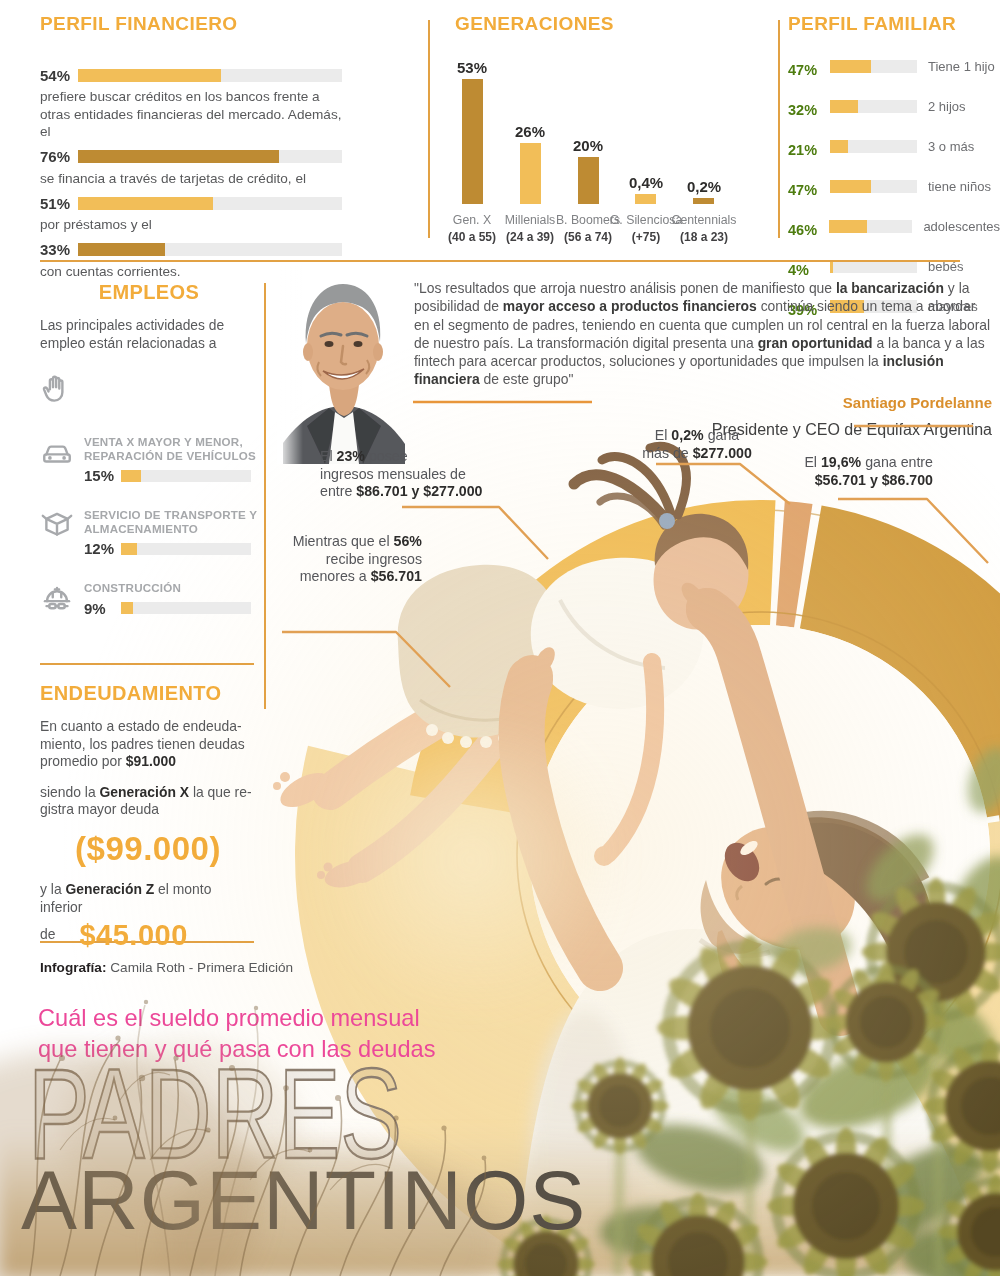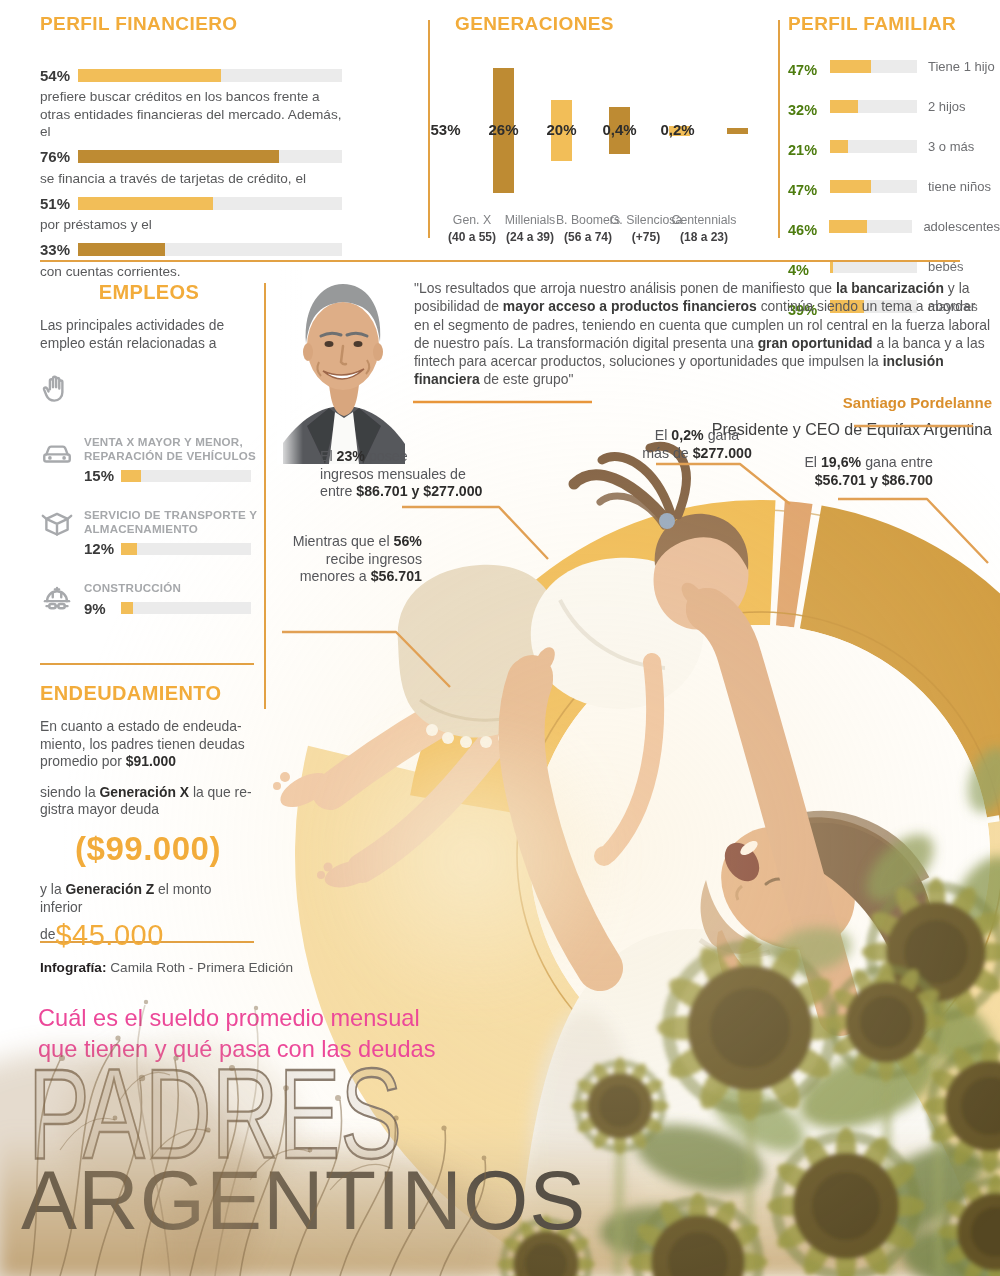--- a/index.html
+++ b/index.html
@@ -20,21 +20,21 @@
   .fin-fill{height:100%;}
   .fill-light{background:#F2BE58;}
   .fill-dark{background:#BE8B33;}
   .fin-text{font-size:13.6px;color:#58595B;line-height:17.5px;margin:0 0 9px 0;}
 
   
   #gen{left:443px;top:13px;width:292px;}
   #gen h2{margin-left:12px;}
   #gen-chart{display:flex;margin-top:22px;}
   .gen-col{width:58px;display:flex;flex-direction:column;align-items:center;}
-  .gen-stack{height:147px;display:flex;flex-direction:row;justify-content:flex-end;align-items:center;gap:32px;}
+  .gen-stack{height:147px;display:flex;flex-direction:column;justify-content:flex-end;align-items:center;}
   .gen-pct{font-size:15px;font-weight:bold;color:#2E2D2C;margin-bottom:3px;white-space:nowrap;}
   .gen-bar{width:21px;}
   .gen-name{font-size:12.3px;color:#808285;margin-top:9px;white-space:nowrap;}
   .gen-range{font-size:12px;font-weight:bold;color:#414042;margin-top:3px;white-space:nowrap;}
 
   
   #fam{left:788px;top:13px;width:212px;}
   #fam-rows{margin-top:19px;}
   .fam-row{display:flex;align-items:center;margin-top:16px;}
   .fam-pct{width:36px;font-size:14.5px;font-weight:bold;color:#4d7c0f;margin-top:8px;}
@@ -87,21 +87,21 @@
   #lines{position:absolute;left:0;top:0;z-index:2;pointer-events:none;}
 
   
   #debt{left:40px;top:682px;width:216px;}
   #debt h2{font-size:20px;}
   .debt-p{margin-top:13px;font-size:13.9px;line-height:17.6px;color:#58595B;}
   .debt-p .b{color:#2E2D2C;}
   #debt-big1{margin-top:11px;text-align:center;font-size:33px;font-weight:bold;color:#F2AC3B;letter-spacing:.5px;}
   #debt-de-row{display:flex;align-items:flex-start;margin-top:3px;}
   #debt-de{font-size:13.9px;color:#58595B;padding-top:7px;}
-  #debt-big2{font-size:29px;font-weight:normal;color:#F2AC3B;letter-spacing:.5px;}
+  #debt-big2{font-size:29px;font-weight:bold;color:#F2AC3B;margin-left:24px;letter-spacing:.5px;}
 
   #credit{position:absolute;left:40px;top:960px;font-size:13.6px;color:#58595B;z-index:2;}
   #credit .b{color:#231F20;}
 
   
   #subtitle{position:absolute;left:38px;top:1003px;font-size:23.6px;line-height:31px;color:#ec4899;z-index:2;}
   #padres{position:absolute;left:26px;top:1056px;z-index:2;}
   #padres text{font-size:128px;font-weight:normal;fill:rgba(139,125,111,0.12);stroke:#8B7D6F;stroke-width:2.3px;font-family:"Liberation Sans", sans-serif;}
   #argentinos{position:absolute;left:21px;top:1158px;font-size:84px;font-weight:normal;color:#575046;letter-spacing:1px;line-height:1;z-index:2;}
 

